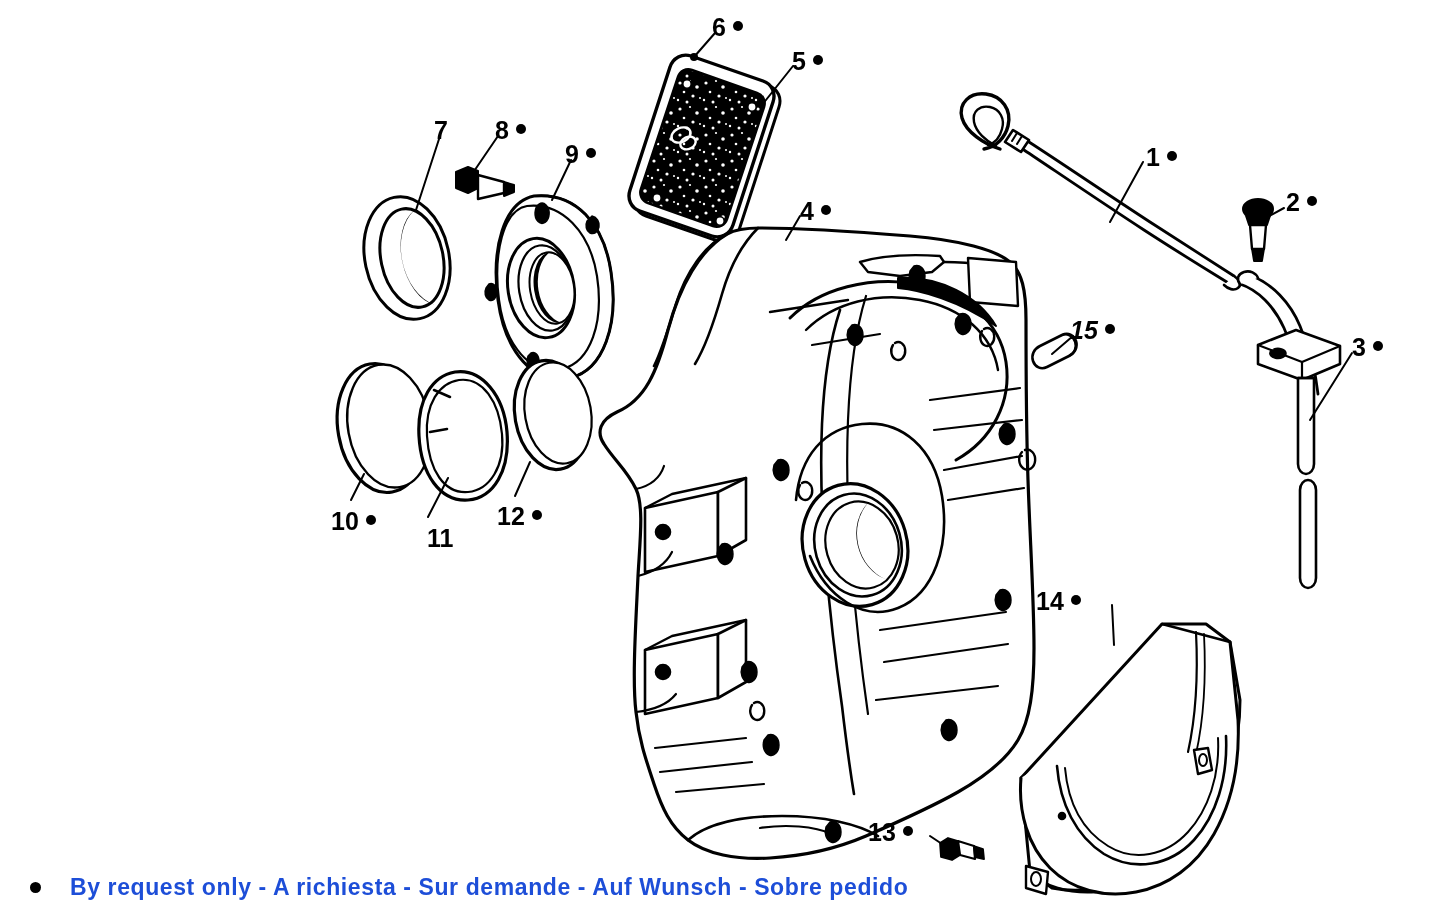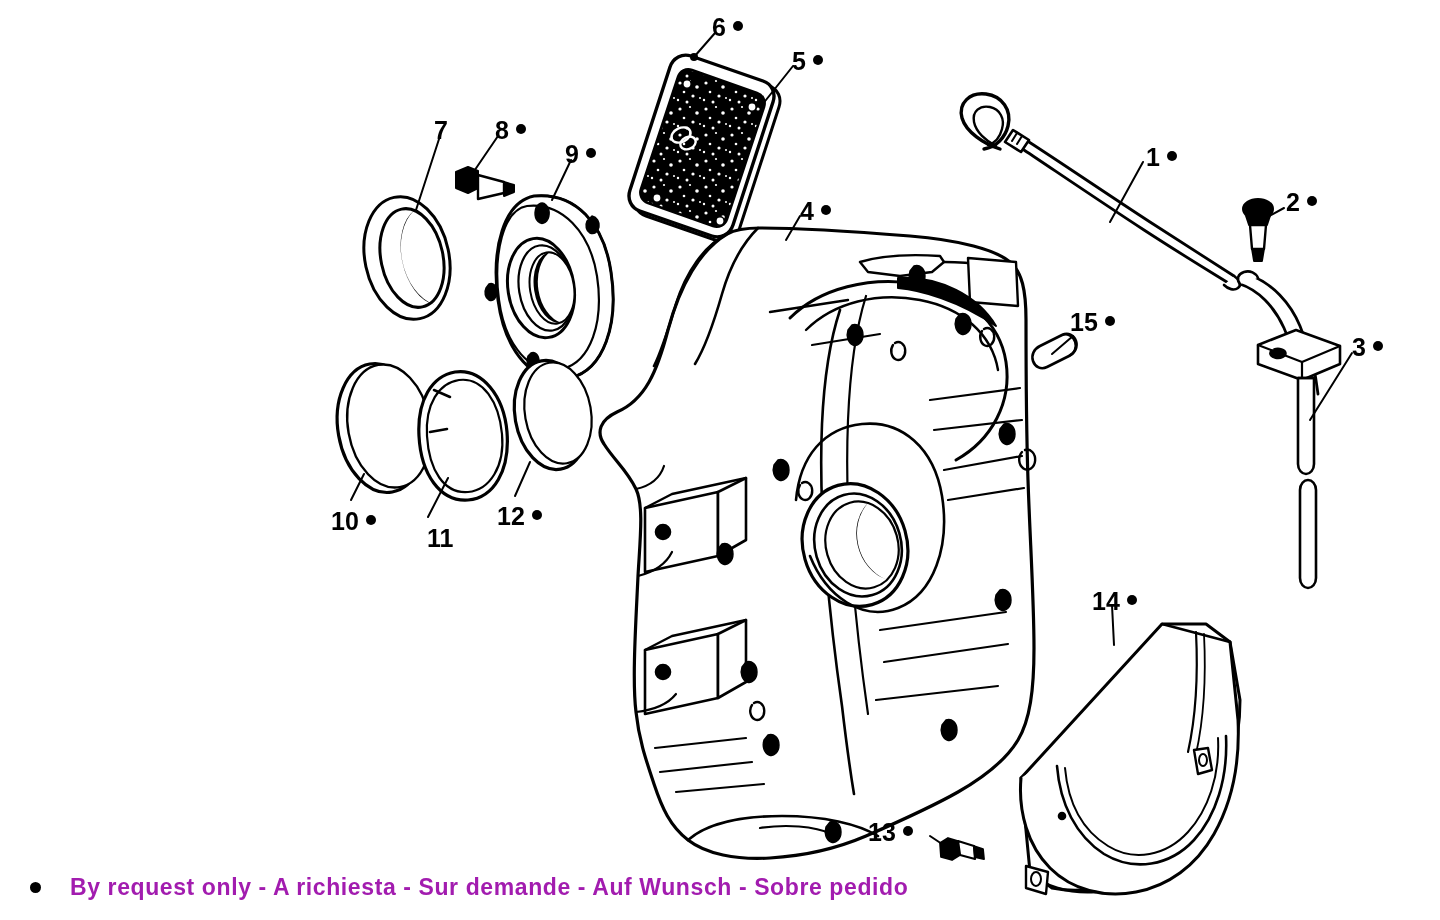--- a/index.html
+++ b/index.html
@@ -64,21 +64,21 @@
     height: 11px;
     border-radius: 50%;
     background: #000000;
     flex: 0 0 auto;
   }
   #footer-note .foot-text {
     margin-left: 29px;
     font-family: "Liberation Sans", sans-serif;
     font-size: 23px;
     font-weight: 700;
-    color: #a21caf;
+    color: #1d4ed8;
     letter-spacing: 0.6px;
   }
 </style>
 </head>
 <body>
 
 <div id="page">
 
   <svg id="diagram-svg" viewBox="0 0 1440 920">
     <defs>
@@ -374,24 +374,24 @@
   </div>
   <div class="callout" style="left:410px; top:524px;margin-left:17px;">
     <span class="num">11</span>
   </div>
   <div class="callout" style="left:497px; top:502px;">
     <span class="num">12</span><span class="req-dot"></span>
   </div>
   <div class="callout" style="left:868px; top:818px;">
     <span class="num">13</span><span class="req-dot"></span>
   </div>
-  <div class="callout" style="left:1092px; top:587px;">
+  <div class="callout" style="left:1036px; top:587px;">
     <span class="num">14</span><span class="req-dot"></span>
   </div>
-  <div class="callout" style="left:1070px; top:308px;">
+  <div class="callout" style="left:1070px; top:316px;font-style:italic;">
     <span class="num">15</span><span class="req-dot"></span>
   </div>
 
   <div id="footer-note">
     <span class="foot-dot"></span>
     <span class="foot-text">By request only - A richiesta - Sur demande - Auf Wunsch - Sobre pedido</span>
   </div>
 
 </div>
 

